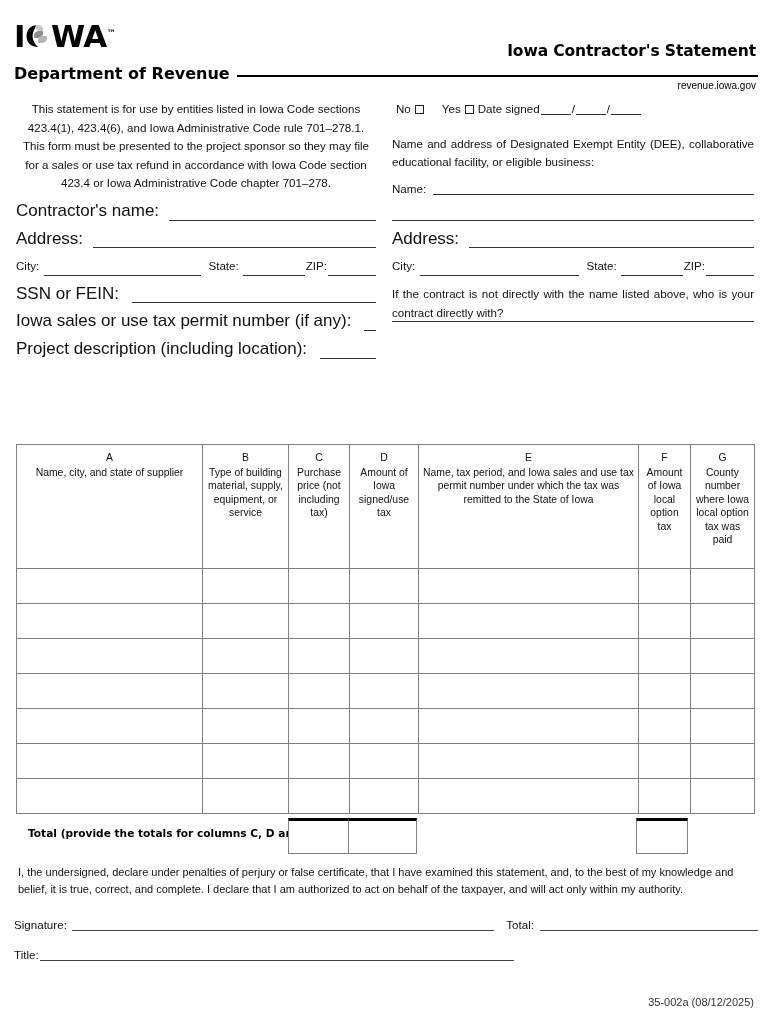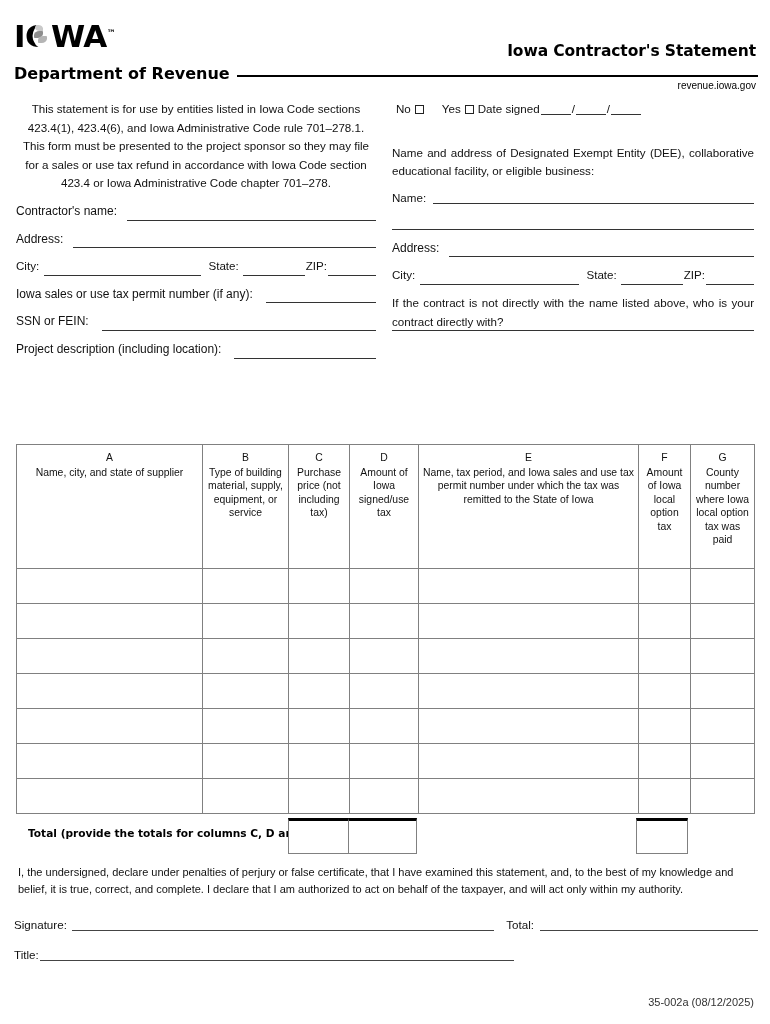--- a/index.html
+++ b/index.html
@@ -83,21 +83,21 @@
   .cols { position: absolute; left: 0; top: 100px; width: 770px; height: 330px; }
   .col-l { position: absolute; left: 16px; top: 0; width: 360px; text-align: center; }
   .col-r { position: absolute; left: 392px; top: 0; width: 362px; }
 
   .para {
     font-size: 11.6px; line-height: 18.6px; color: #111;
     margin: 0 0 2px 0;
   }
   .para.just { text-align: justify; }
 
-  .fld { display: flex; align-items: flex-end; font-size: 12px; line-height: 18.6px; margin-top: 9px; gap: 8px; }
+  .fld { display: flex; align-items: flex-end; font-size: 17px; line-height: 18.6px; margin-top: 9px; gap: 8px; }
   .fld .lbl { white-space: nowrap; }
   .fld .line { flex: 1; border-bottom: 1px solid #333; height: 13px; margin-left: 2px; }
   .fld .line.sp { margin-left: 5px; }
 
   .fld-row { display: flex; align-items: flex-end; font-size: 11.6px; line-height: 18.6px; margin-top: 9px; }
   .fld-row .lbl { white-space: nowrap; }
   .city-line { border-bottom: 1px solid #333; height: 13px; margin: 0 7px 0 5px; flex: 1 1 auto; }
   .state-line { border-bottom: 1px solid #333; height: 13px; margin: 0 1px 0 4px; width: 62px; flex: 0 0 62px; }
   .zip-line { border-bottom: 1px solid #333; height: 13px; margin-left: 1px; width: 48px; flex: 0 0 48px; }
 
@@ -210,26 +210,26 @@
       <div class="fld-row">
         <span class="lbl">City:</span>
         <span class="city-line"></span>
         <span class="lbl">State:</span>
         <span class="state-line"></span>
         <span class="lbl">ZIP:</span>
         <span class="zip-line"></span>
       </div>
 
       <div class="fld">
+        <span class="lbl">SSN or FEIN:</span>
+        <span class="line sp"></span>
+      </div>
+
+      <div class="fld">
         <span class="lbl">Iowa sales or use tax permit number (if any):</span>
-        <span class="line sp"></span>
-      </div>
-
-      <div class="fld">
-        <span class="lbl">SSN or FEIN:</span>
         <span class="line sp"></span>
       </div>
 
       <div class="fld">
         <span class="lbl">Project description (including location):</span>
         <span class="line sp"></span>
       </div>
     </div>
 
     <div class="col-r">
@@ -239,21 +239,21 @@
         <span style="margin-left:14px;">Yes</span>
         <span class="cbox"></span>
         <span>Date signed</span>
         <span class="dseg"></span>
         <span>/</span>
         <span class="dseg"></span>
         <span>/</span>
         <span class="dseg"></span>
       </div>
 
-      <p class="para just" style="margin-top:25px;">Name and address of Designated Exempt Entity (DEE), collaborative educational facility, or eligible business:</p>
+      <p class="para just" style="margin-top:16px;">Name and address of Designated Exempt Entity (DEE), collaborative educational facility, or eligible business:</p>
 
       <div class="namefld">
         <span class="lbl">Name:</span>
         <span class="line"></span>
       </div>
 
       <div class="blank-line"></div>
 
       <div class="fld">
         <span class="lbl">Address:</span>

